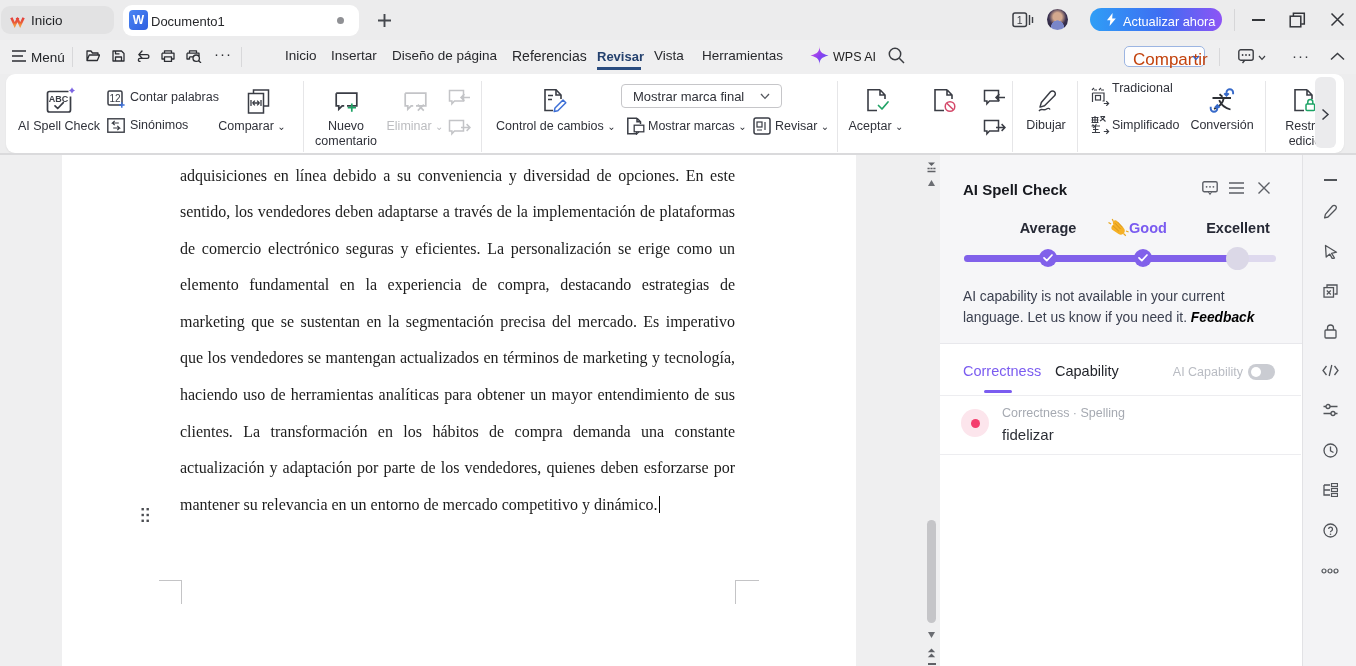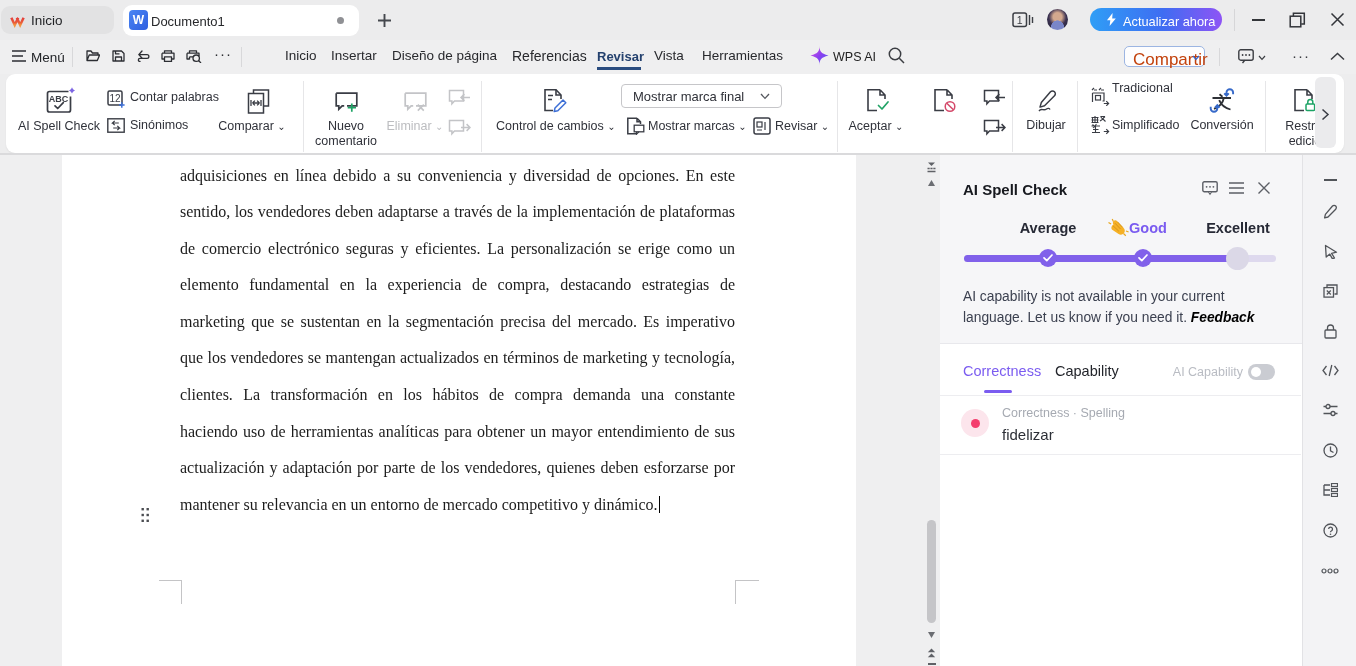--- a/index.html
+++ b/index.html
@@ -283,22 +283,22 @@
 <div class="abs" style="left:0;top:154.5px;width:940px;height:511.5px;background:#efeff0;"></div>
 <div class="abs" style="left:62px;top:154.5px;width:794px;height:511.5px;background:#ffffff;"></div>
 
 <div class="abs" style="left:180px;top:157.5px;width:555px;font-family:'Liberation Serif',serif;font-size:16px;color:#1c1c1c;">
   <div style="height:36.6px;line-height:36.6px;text-align:justify;text-align-last:justify;">adquisiciones en línea debido a su conveniencia y diversidad de opciones. En este</div>
   <div style="height:36.6px;line-height:36.6px;text-align:justify;text-align-last:justify;">sentido, los vendedores deben adaptarse a través de la implementación de plataformas</div>
   <div style="height:36.6px;line-height:36.6px;text-align:justify;text-align-last:justify;">de comercio electrónico seguras y eficientes. La personalización se erige como un</div>
   <div style="height:36.6px;line-height:36.6px;text-align:justify;text-align-last:justify;">elemento fundamental en la experiencia de compra, destacando estrategias de</div>
   <div style="height:36.6px;line-height:36.6px;text-align:justify;text-align-last:justify;">marketing que se sustentan en la segmentación precisa del mercado. Es imperativo</div>
   <div style="height:36.6px;line-height:36.6px;text-align:justify;text-align-last:justify;">que los vendedores se mantengan actualizados en términos de marketing y tecnología,</div>
+  <div style="height:36.6px;line-height:36.6px;text-align:justify;text-align-last:justify;">haciendo uso de herramientas analíticas para obtener un mayor entendimiento de sus</div>
   <div style="height:36.6px;line-height:36.6px;text-align:justify;text-align-last:justify;">clientes. La transformación en los hábitos de compra demanda una constante</div>
-  <div style="height:36.6px;line-height:36.6px;text-align:justify;text-align-last:justify;">haciendo uso de herramientas analíticas para obtener un mayor entendimiento de sus</div>
   <div style="height:36.6px;line-height:36.6px;text-align:justify;text-align-last:justify;">actualización y adaptación por parte de los vendedores, quienes deben esforzarse por</div>
   <div style="height:36.6px;line-height:36.6px;">mantener su relevancia en un entorno de mercado competitivo y dinámico.<span style="border-left:1.3px solid #000;margin-left:1px;"></span></div>
 </div>
 
 <svg class="abs" style="left:140px;top:506px;" width="11" height="18" viewBox="0 0 11 18">
   <g fill="#4b4d52">
     <rect x="1.5" y="2" width="2.4" height="2.4"></rect>
       <rect x="6.5" y="2" width="2.4" height="2.4"></rect>
     <rect x="1.5" y="7.8" width="2.4" height="2.4"></rect>
       <rect x="6.5" y="7.8" width="2.4" height="2.4"></rect>

